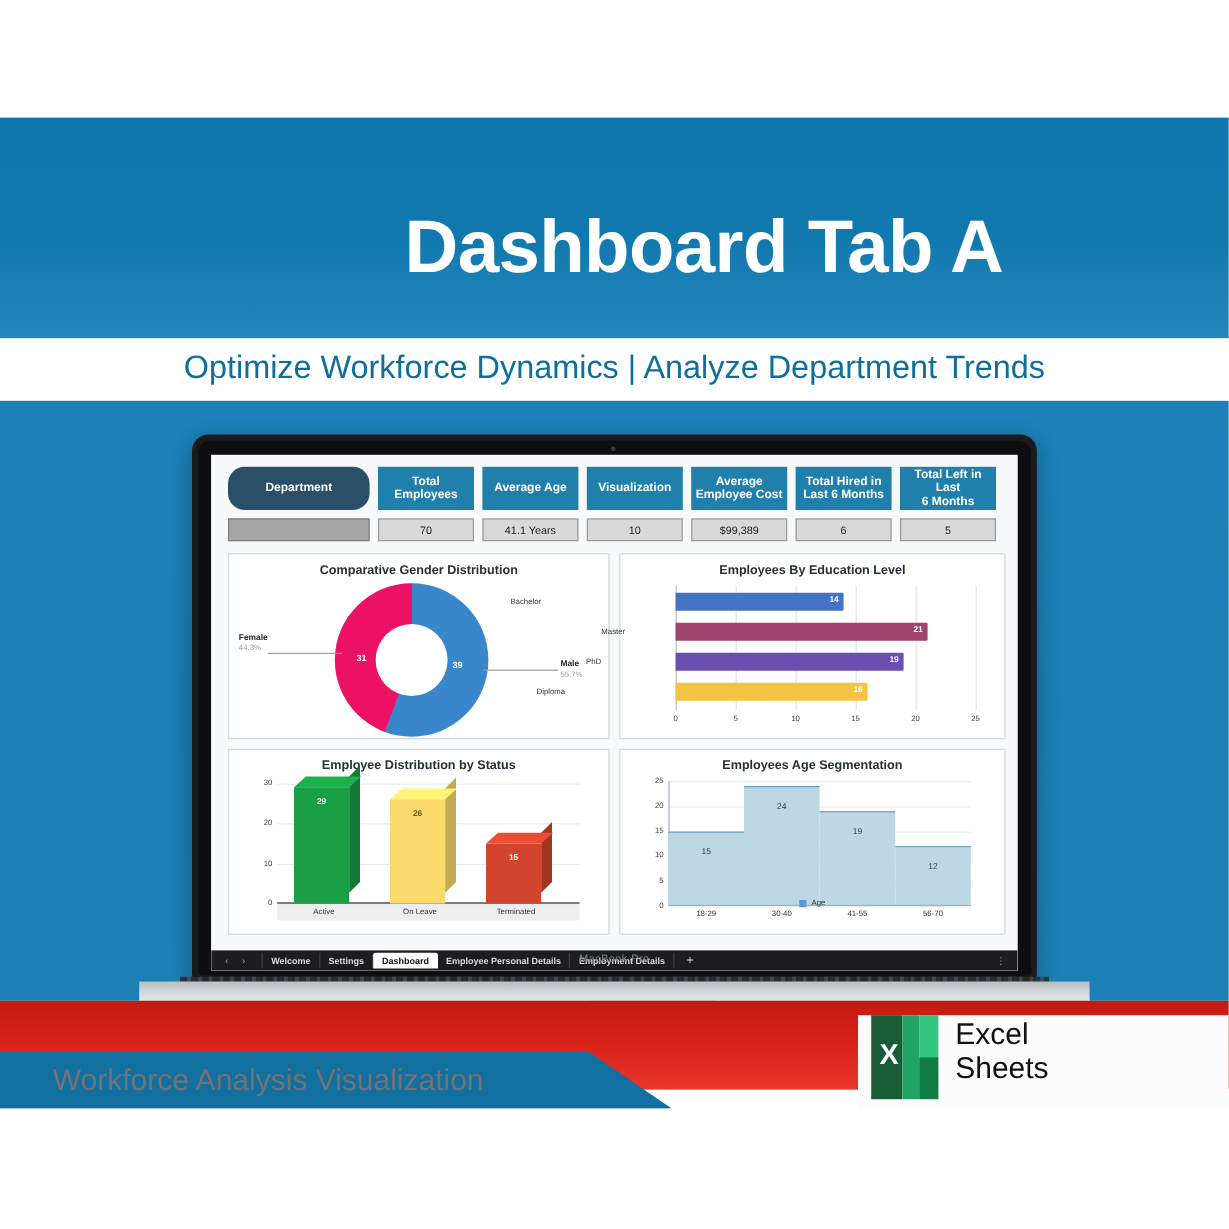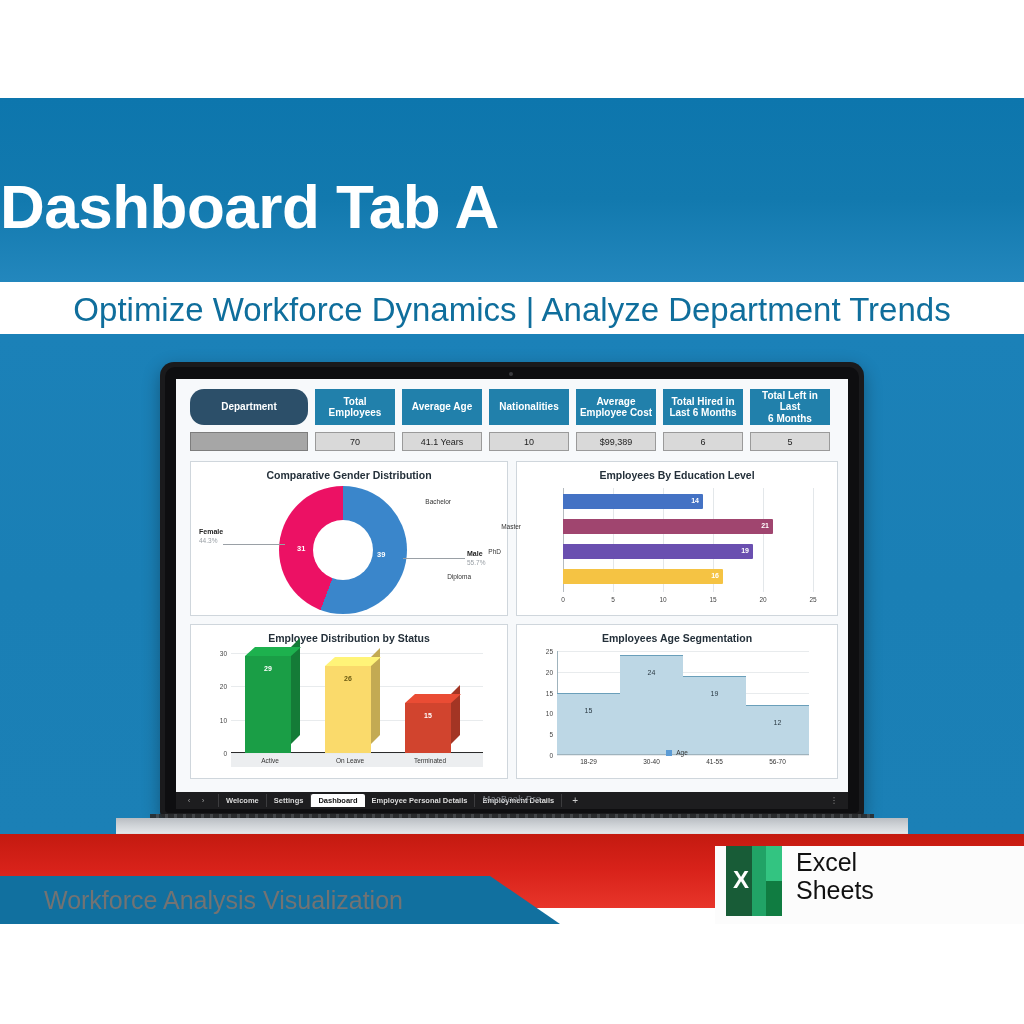--- a/index.html
+++ b/index.html
@@ -5,27 +5,27 @@
   html,body{margin:0;padding:0;}
   body{width:1024px;height:1024px;background:#ffffff;font-family:"Liberation Sans",sans-serif;overflow:hidden;}
   .page{position:relative;width:1024px;height:1024px;background:#fff;}
 
   
   .top-gap{position:absolute;left:0;top:0;width:1024px;height:98px;background:#fff;}
 
   
   .hdr-band{position:absolute;left:0;top:98px;width:1024px;height:184px;
             background:linear-gradient(180deg,#0d76ad 0%,#1279ae 55%,#2387bd 100%);}
-  .hdr-title{position:absolute;left:0;top:176px;width:836px;text-align:left;
+  .hdr-title{position:absolute;left:0;top:176px;width:836px;text-align:right;
              font-size:62px;font-weight:700;color:#ffffff;letter-spacing:-.5px;line-height:1;}
 
   
   .sub-band{position:absolute;left:0;top:282px;width:1024px;height:52px;background:#fff;}
   .sub-text{position:absolute;left:0;top:292px;width:1024px;text-align:center;
-            font-size:33px;font-weight:400;color:#0f6e9c;line-height:1.1;}
+            font-size:27px;font-weight:400;color:#0f6e9c;line-height:1.1;}
 
   
   .body-band{position:absolute;left:0;top:334px;width:1024px;height:500px;
              background:linear-gradient(180deg,#1b81b8 0%,#1a7fb5 50%,#1b80b6 100%);}
 
   
   .laptop{position:absolute;left:160px;top:362px;width:704px;height:462px;}
   .lid{position:absolute;left:0;top:0;width:704px;height:456px;background:#1a1a1c;
        border-radius:14px 14px 6px 6px;box-shadow:0 6px 18px rgba(0,0,0,.32);}
   .lid-inner{position:absolute;left:5px;top:5px;width:694px;height:446px;background:#0e0e10;border-radius:10px 10px 4px 4px;}
@@ -167,21 +167,21 @@
               <div class="kpi-head">Total Employees</div>
               <div class="kpi-val">70</div>
             </div>
 
             <div class="kpi" style="width:80px">
               <div class="kpi-head">Average Age</div>
               <div class="kpi-val">41.1 Years</div>
             </div>
 
             <div class="kpi" style="width:80px">
-              <div class="kpi-head">Nationalities</div>
+              <div class="kpi-head">Visualization</div>
               <div class="kpi-val">10</div>
             </div>
 
             <div class="kpi" style="width:80px">
               <div class="kpi-head">
                 <div><span>Average</span><br>
                      <span>Employee Cost</span></div>
               </div>
               <div class="kpi-val">$99,389</div>
             </div>

